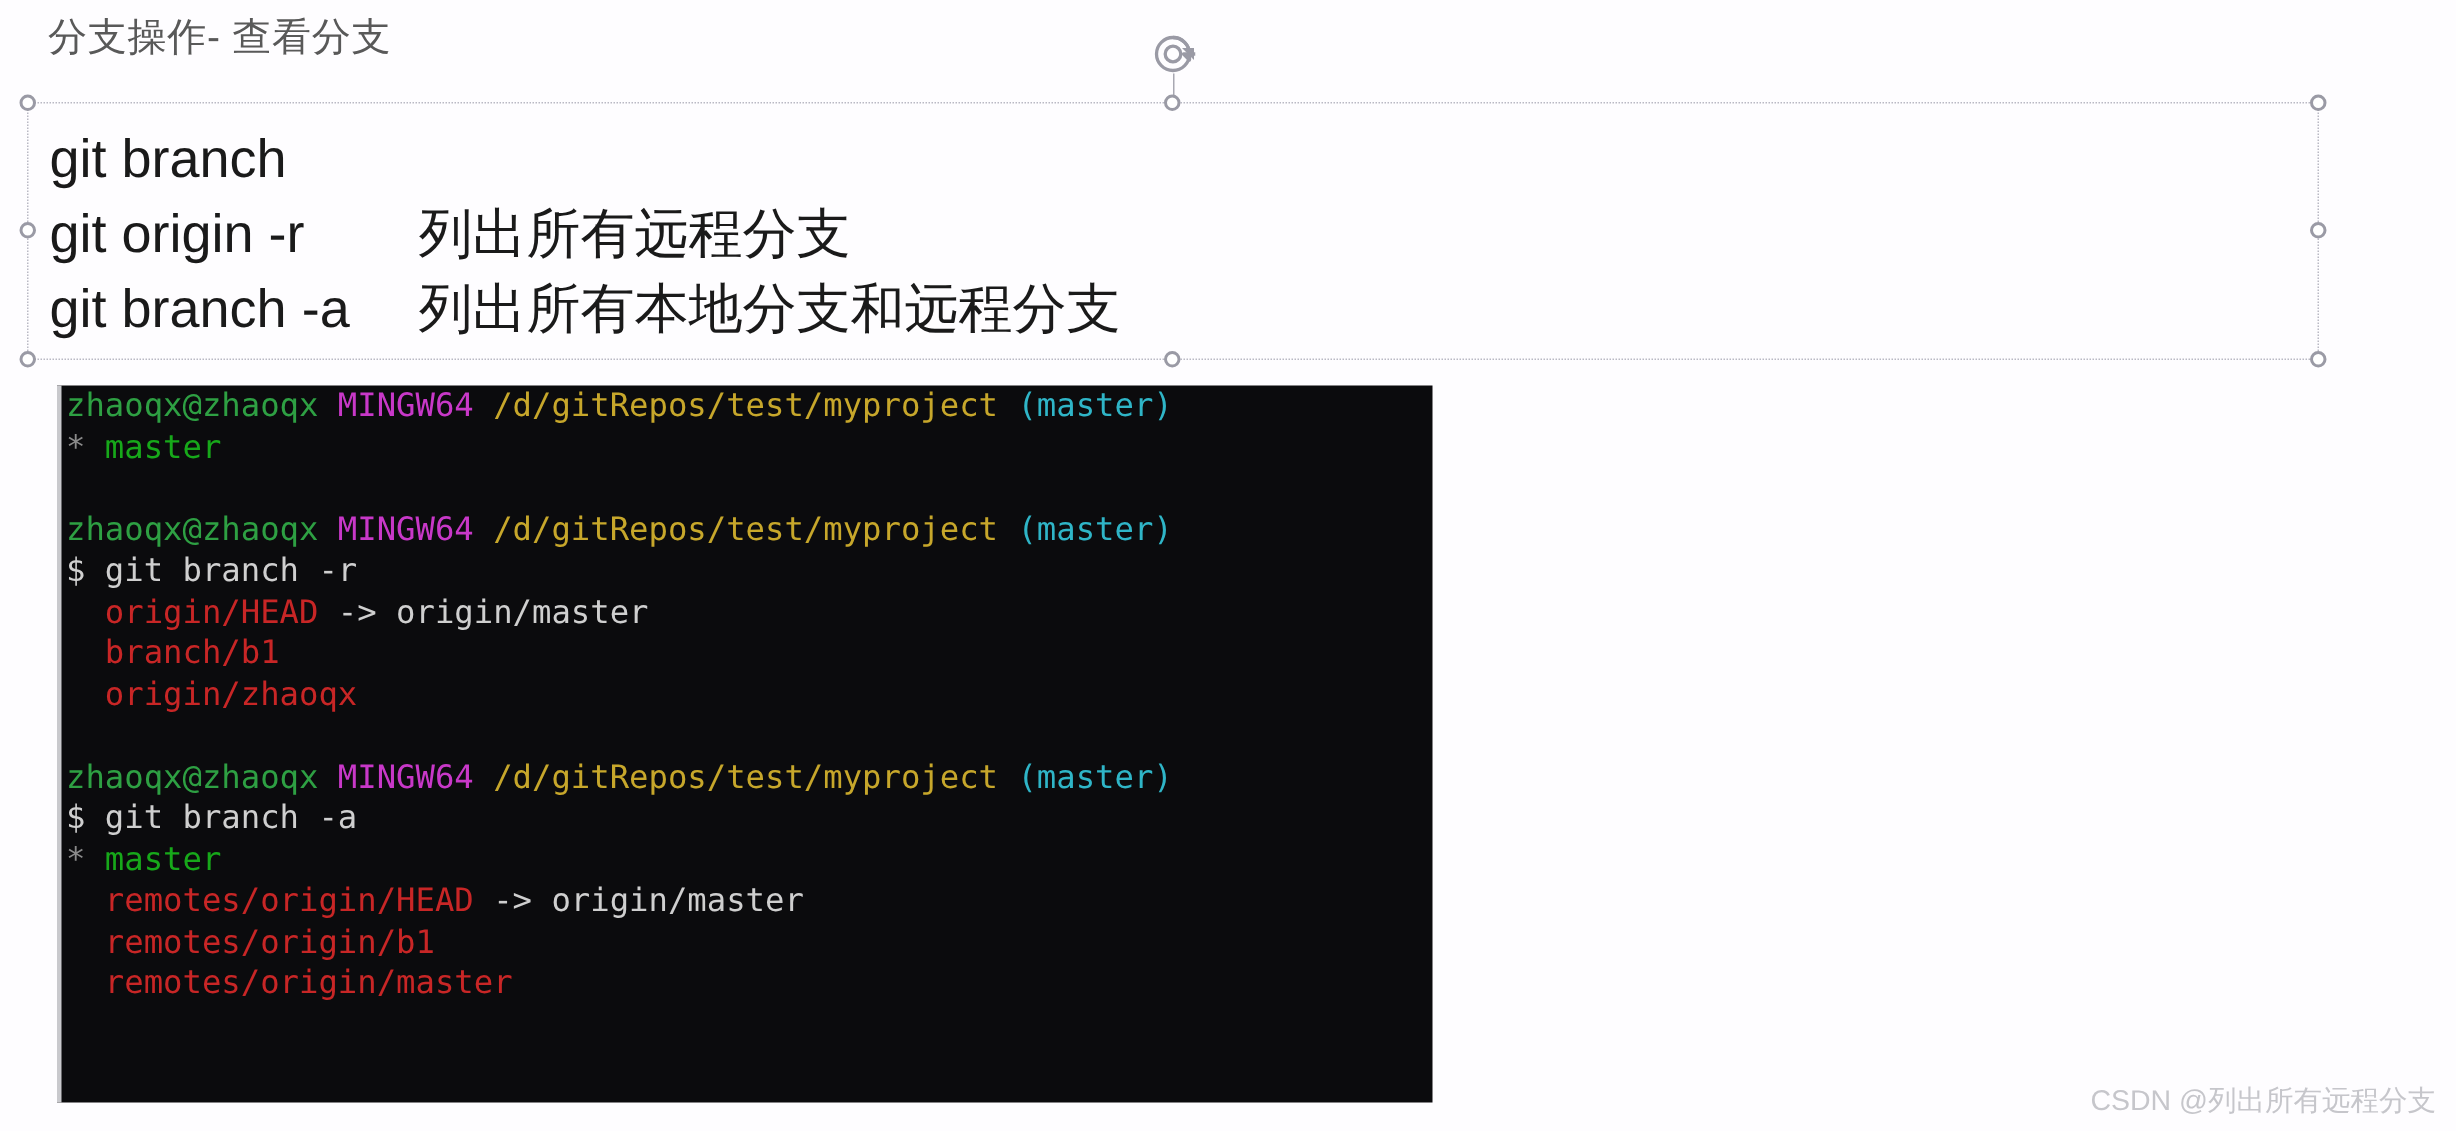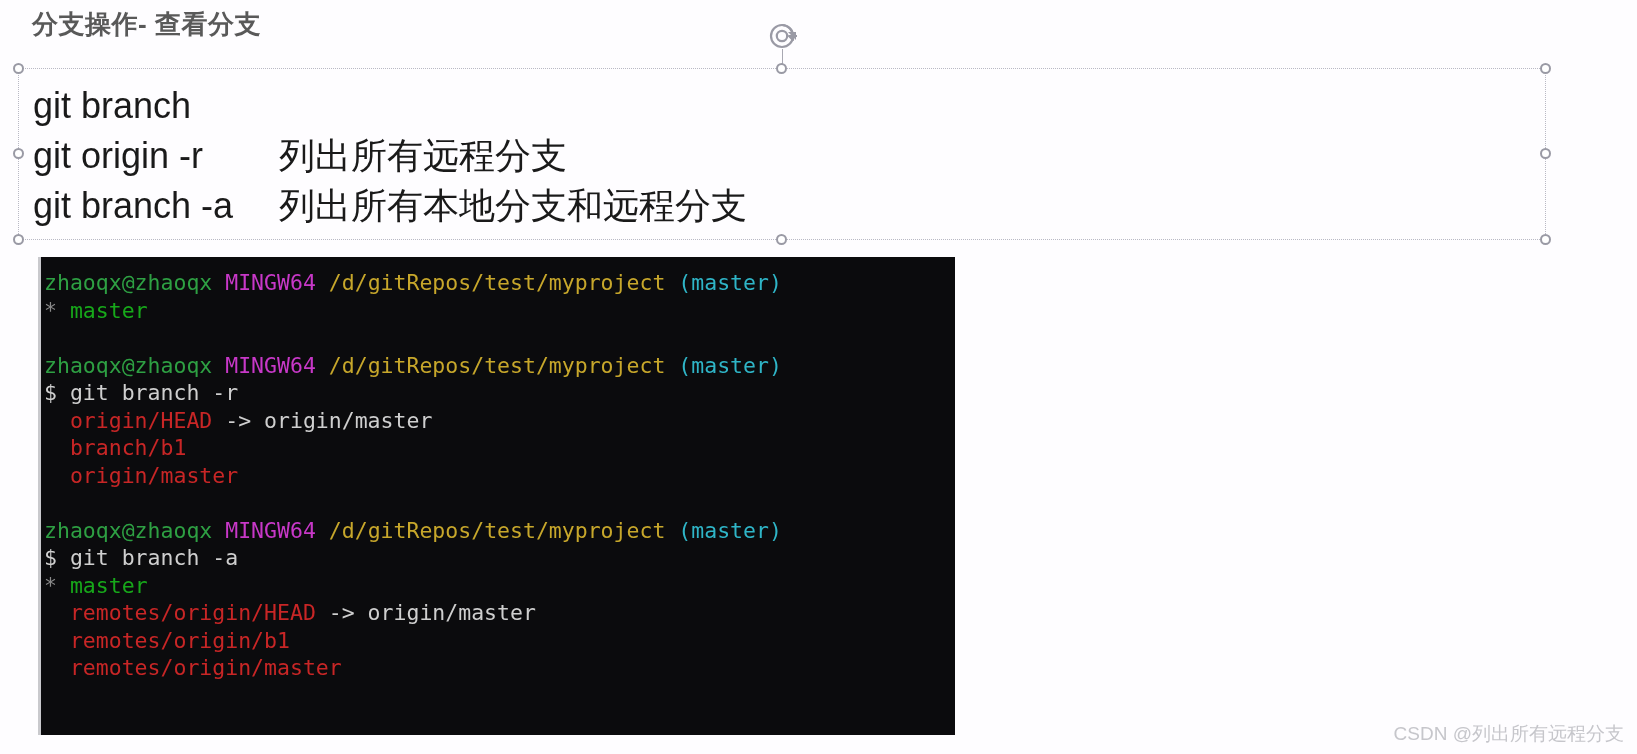--- a/index.html
+++ b/index.html
@@ -14,21 +14,21 @@
     overflow: hidden;
     position: relative;
   }
 
   
   #slide-title {
     position: absolute;
     left: 32px;
     top: 7px;
     font-size: 26px;
-    font-weight: bold;
+    font-weight: normal;
     color: #595959;
     letter-spacing: 0.5px;
     white-space: nowrap;
   }
 
   
   #textbox-selection {
     position: absolute;
     left: 18px;
     top: 68px;
@@ -124,21 +124,21 @@
     top: 257px;
     width: 917px;
     height: 478px;
     background: #0b0b0d;
     border-left: 3px solid #c9c9cd;
     box-sizing: border-box;
     overflow: hidden;
     font-family: "DejaVu Sans Mono", "Liberation Mono", monospace;
     font-size: 21.5px;
     line-height: 27.5px;
-    padding: 12px 0 0 3px;
+    padding: 0 0 0 3px;
     letter-spacing: 0px;
   }
   .term-line {
     white-space: pre;
     height: 27.5px;
   }
   .term-blank { height: 27.5px; }
   .c-green  { color: #2ea043; }
   .c-green2 { color: #17a81a; text-align: right; }
   .c-magenta{ color: #c838c8; }
@@ -207,21 +207,21 @@
 <div id="terminal">
 
   <div class="term-line"><span class="c-green">zhaoqx@zhaoqx</span><span class="c-white"> </span><span class="c-magenta">MINGW64</span><span class="c-white"> </span><span class="c-yellow">/d/gitRepos/test/myproject</span><span class="c-white"> </span><span class="c-cyan">(master)</span></div>
   <div class="term-line"><span class="c-gray">*</span><span> </span><span class="c-green2">master</span></div>
   <div class="term-blank"></div>
 
   <div class="term-line"><span class="c-green">zhaoqx@zhaoqx</span><span class="c-white"> </span><span class="c-magenta">MINGW64</span><span class="c-white"> </span><span class="c-yellow">/d/gitRepos/test/myproject</span><span class="c-white"> </span><span class="c-cyan">(master)</span></div>
   <div class="term-line c-white">$ git branch -r</div>
   <div class="term-line"><span>  </span><span class="c-red">origin/HEAD</span><span class="c-white"> -&gt; origin/master</span></div>
   <div class="term-line"><span>  </span><span class="c-red">branch/b1</span></div>
-  <div class="term-line"><span>  </span><span class="c-red">origin/master</span></div>
+  <div class="term-line"><span>  </span><span class="c-red">origin/zhaoqx</span></div>
   <div class="term-blank"></div>
 
   <div class="term-line"><span class="c-green">zhaoqx@zhaoqx</span><span class="c-white"> </span><span class="c-magenta">MINGW64</span><span class="c-white"> </span><span class="c-yellow">/d/gitRepos/test/myproject</span><span class="c-white"> </span><span class="c-cyan">(master)</span></div>
   <div class="term-line c-white">$ git branch -a</div>
   <div class="term-line"><span class="c-gray">*</span><span> </span><span class="c-green2">master</span></div>
   <div class="term-line"><span>  </span><span class="c-red">remotes/origin/HEAD</span><span class="c-white"> -&gt; origin/master</span></div>
   <div class="term-line"><span>  </span><span class="c-red">remotes/origin/b1</span></div>
   <div class="term-line"><span>  </span><span class="c-red">remotes/origin/master</span></div>
 
 </div>

